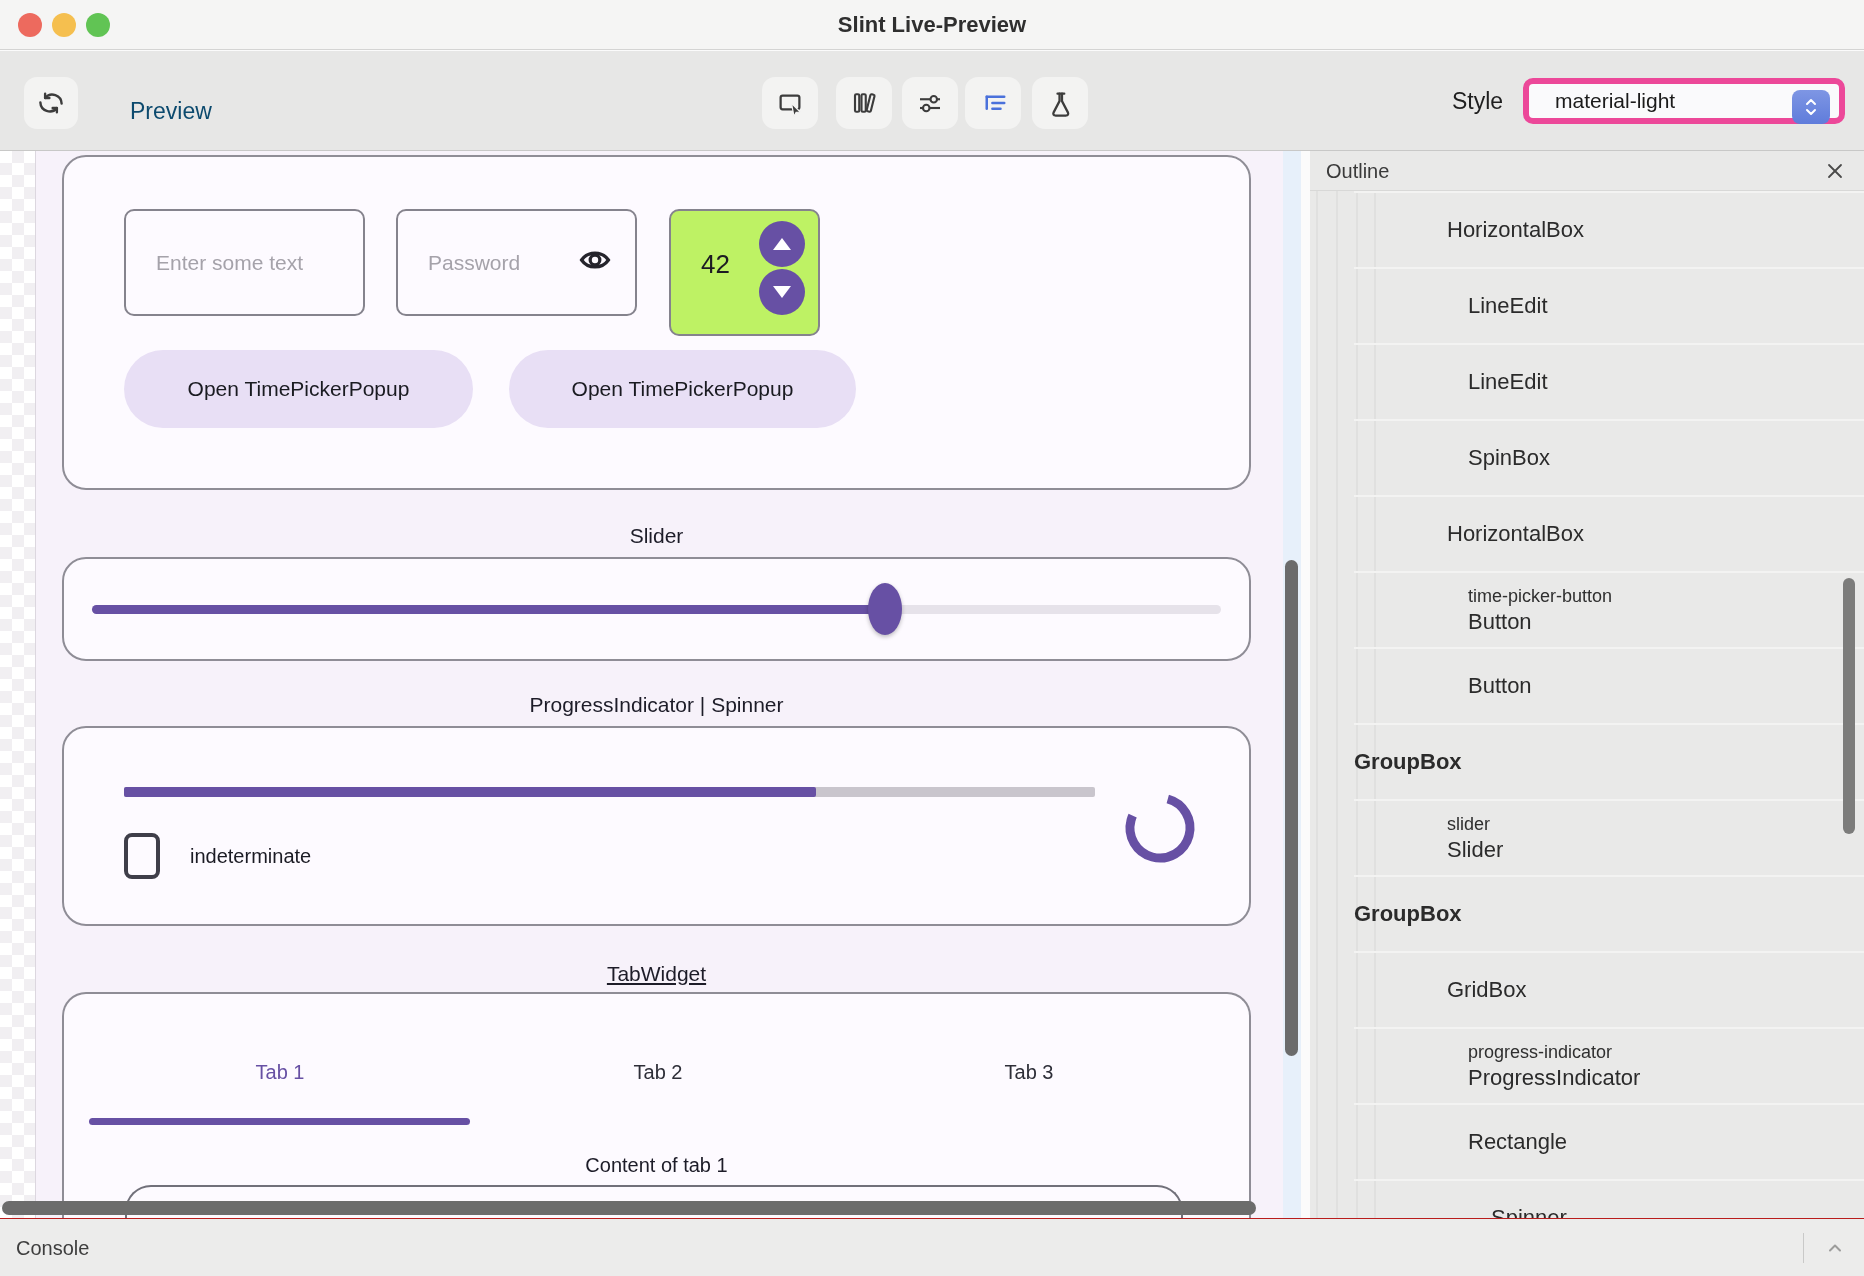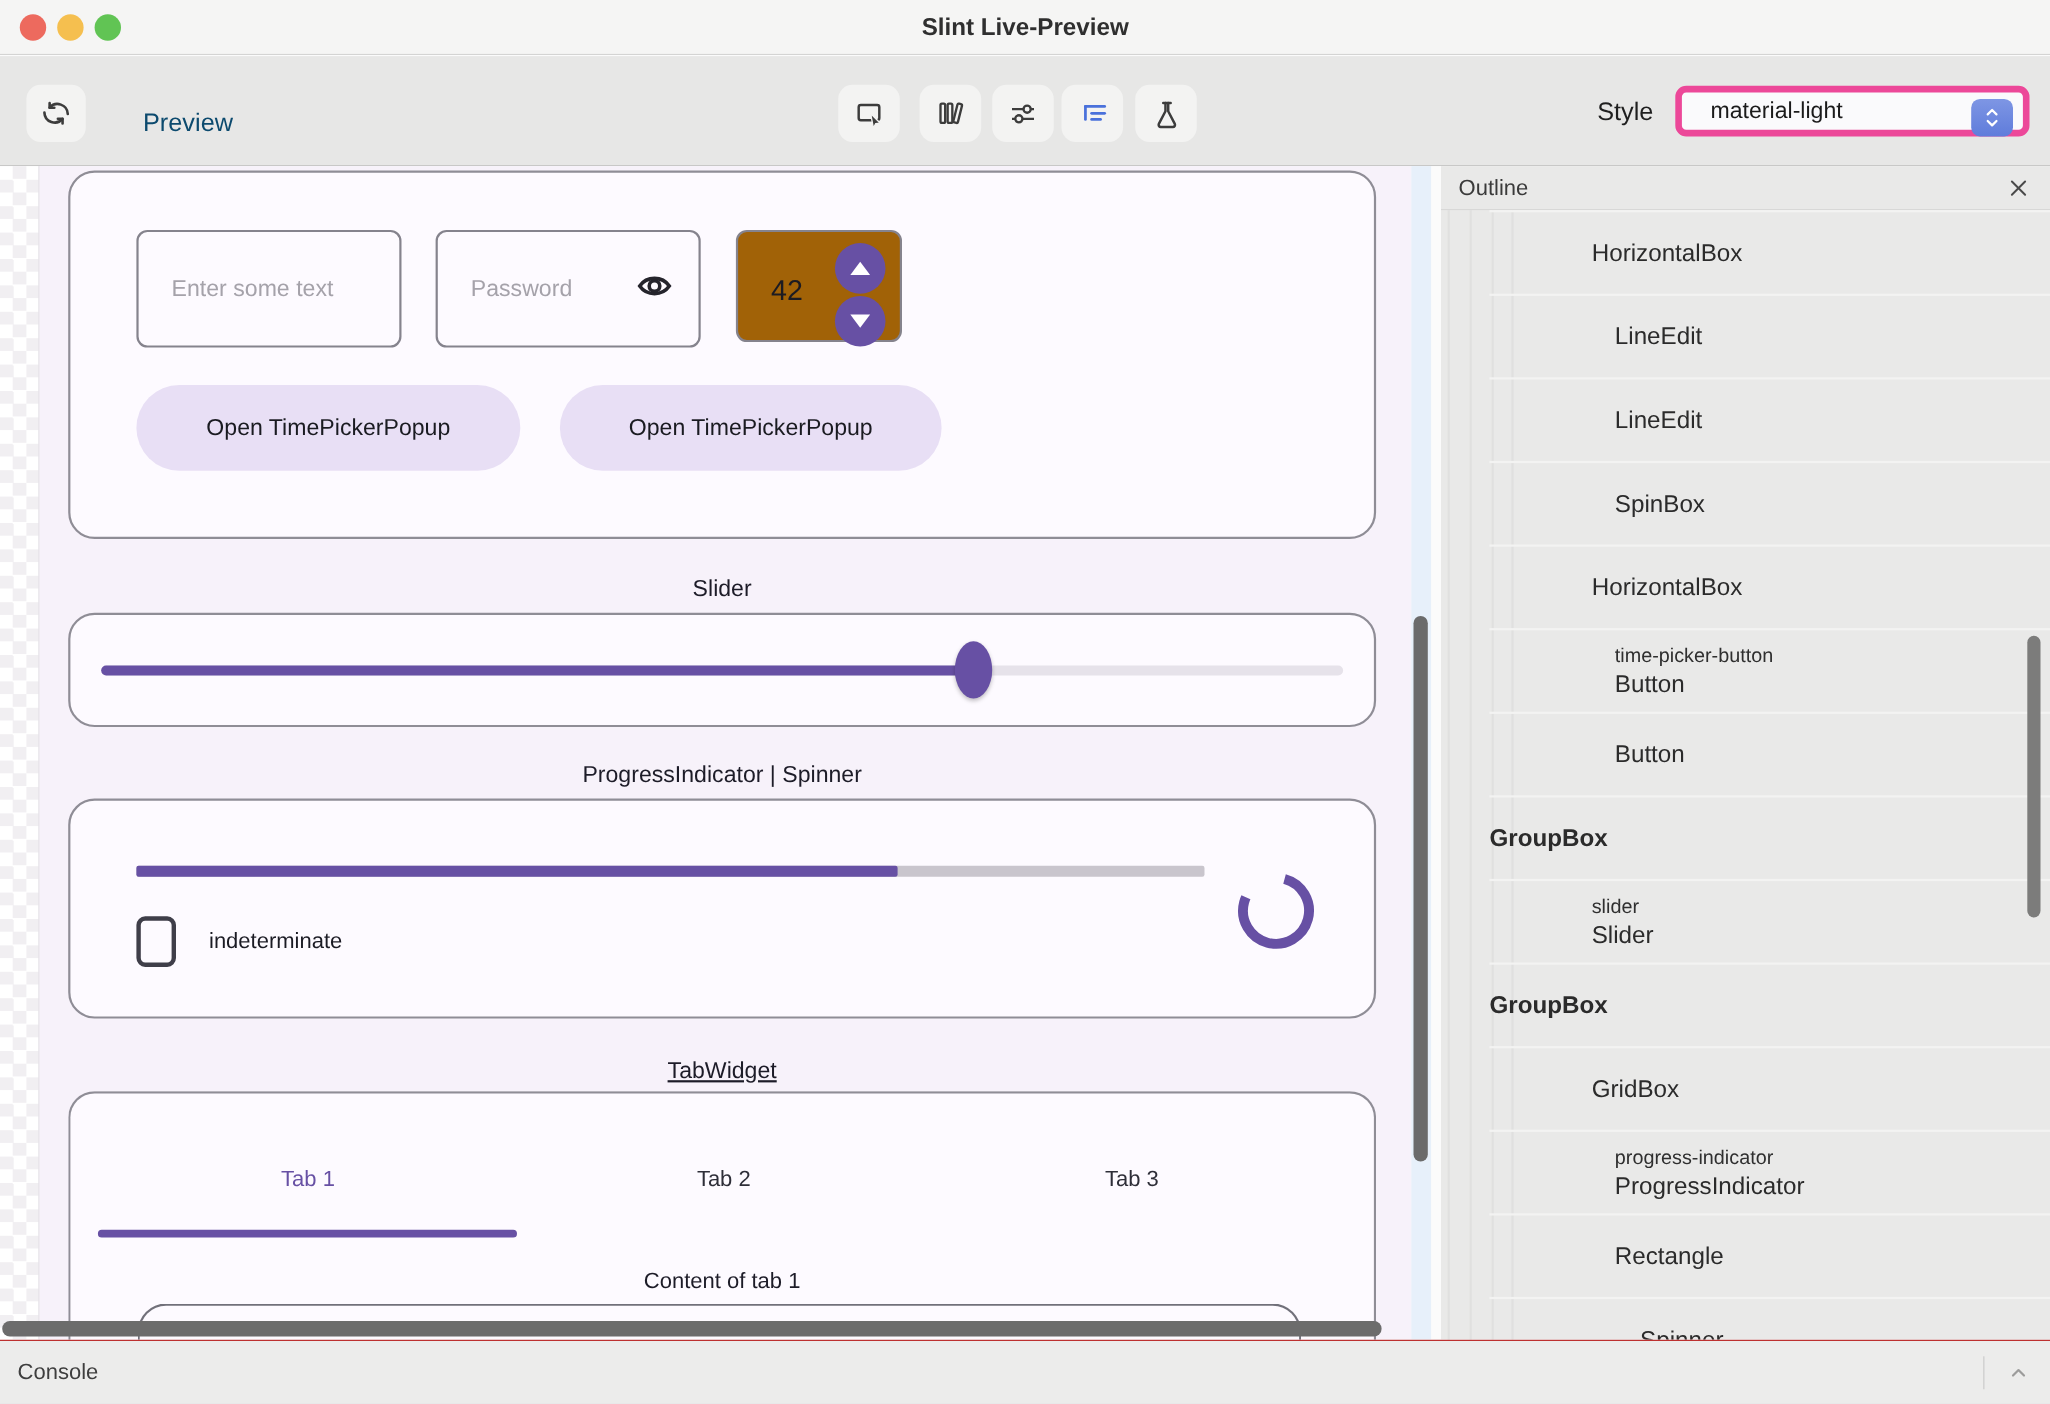--- a/index.html
+++ b/index.html
@@ -48,21 +48,21 @@
   .gb2{left:62px;top:406px;width:1189px;height:104px;}
   .gb3{left:62px;top:575px;width:1189px;height:200px;}
   .gb4{left:62px;top:841px;width:1189px;height:420px;border-bottom:none;}
 
   .line-edit{position:absolute;top:58px;width:241px;height:107px;background:#FDFAFF;border:2px solid #85838D;
              border-radius:10px;display:flex;align-items:center;padding:0 22px 0 30px;font-size:21px;color:#A5A2AA;}
   .le1{left:124px;}
   .le2{left:396px;justify-content:space-between;}
   .eye{color:#25242C;display:block;}
 
-  .spinbox{position:absolute;left:669px;top:58px;width:151px;height:102px;background:#a16207;border:2px solid #85838D;border-radius:10px;}
+  .spinbox{position:absolute;left:669px;top:58px;width:151px;height:127px;background:#bef264;border:2px solid #85838D;border-radius:10px;}
   .spin-value{position:absolute;left:30px;top:0;height:107px;display:flex;align-items:center;font-size:26px;color:#1C1B22;}
   .spin-btn{position:absolute;left:88px;width:46px;height:46px;border-radius:50%;background:var(--primary);
             display:flex;align-items:center;justify-content:center;border:none;padding:0;}
   .spin-up{top:10px;}
   .spin-down{top:58px;}
   .tri-up{width:0;height:0;border-left:9px solid transparent;border-right:9px solid transparent;border-bottom:12px solid #FFFFFF;}
   .tri-down{width:0;height:0;border-left:9px solid transparent;border-right:9px solid transparent;border-top:12px solid #FFFFFF;}
 
   .pill{position:absolute;top:199px;height:78px;border:none;border-radius:39px;background:var(--pill-bg);
         font-size:21px;color:#1A1B21;display:flex;align-items:center;justify-content:center;}

